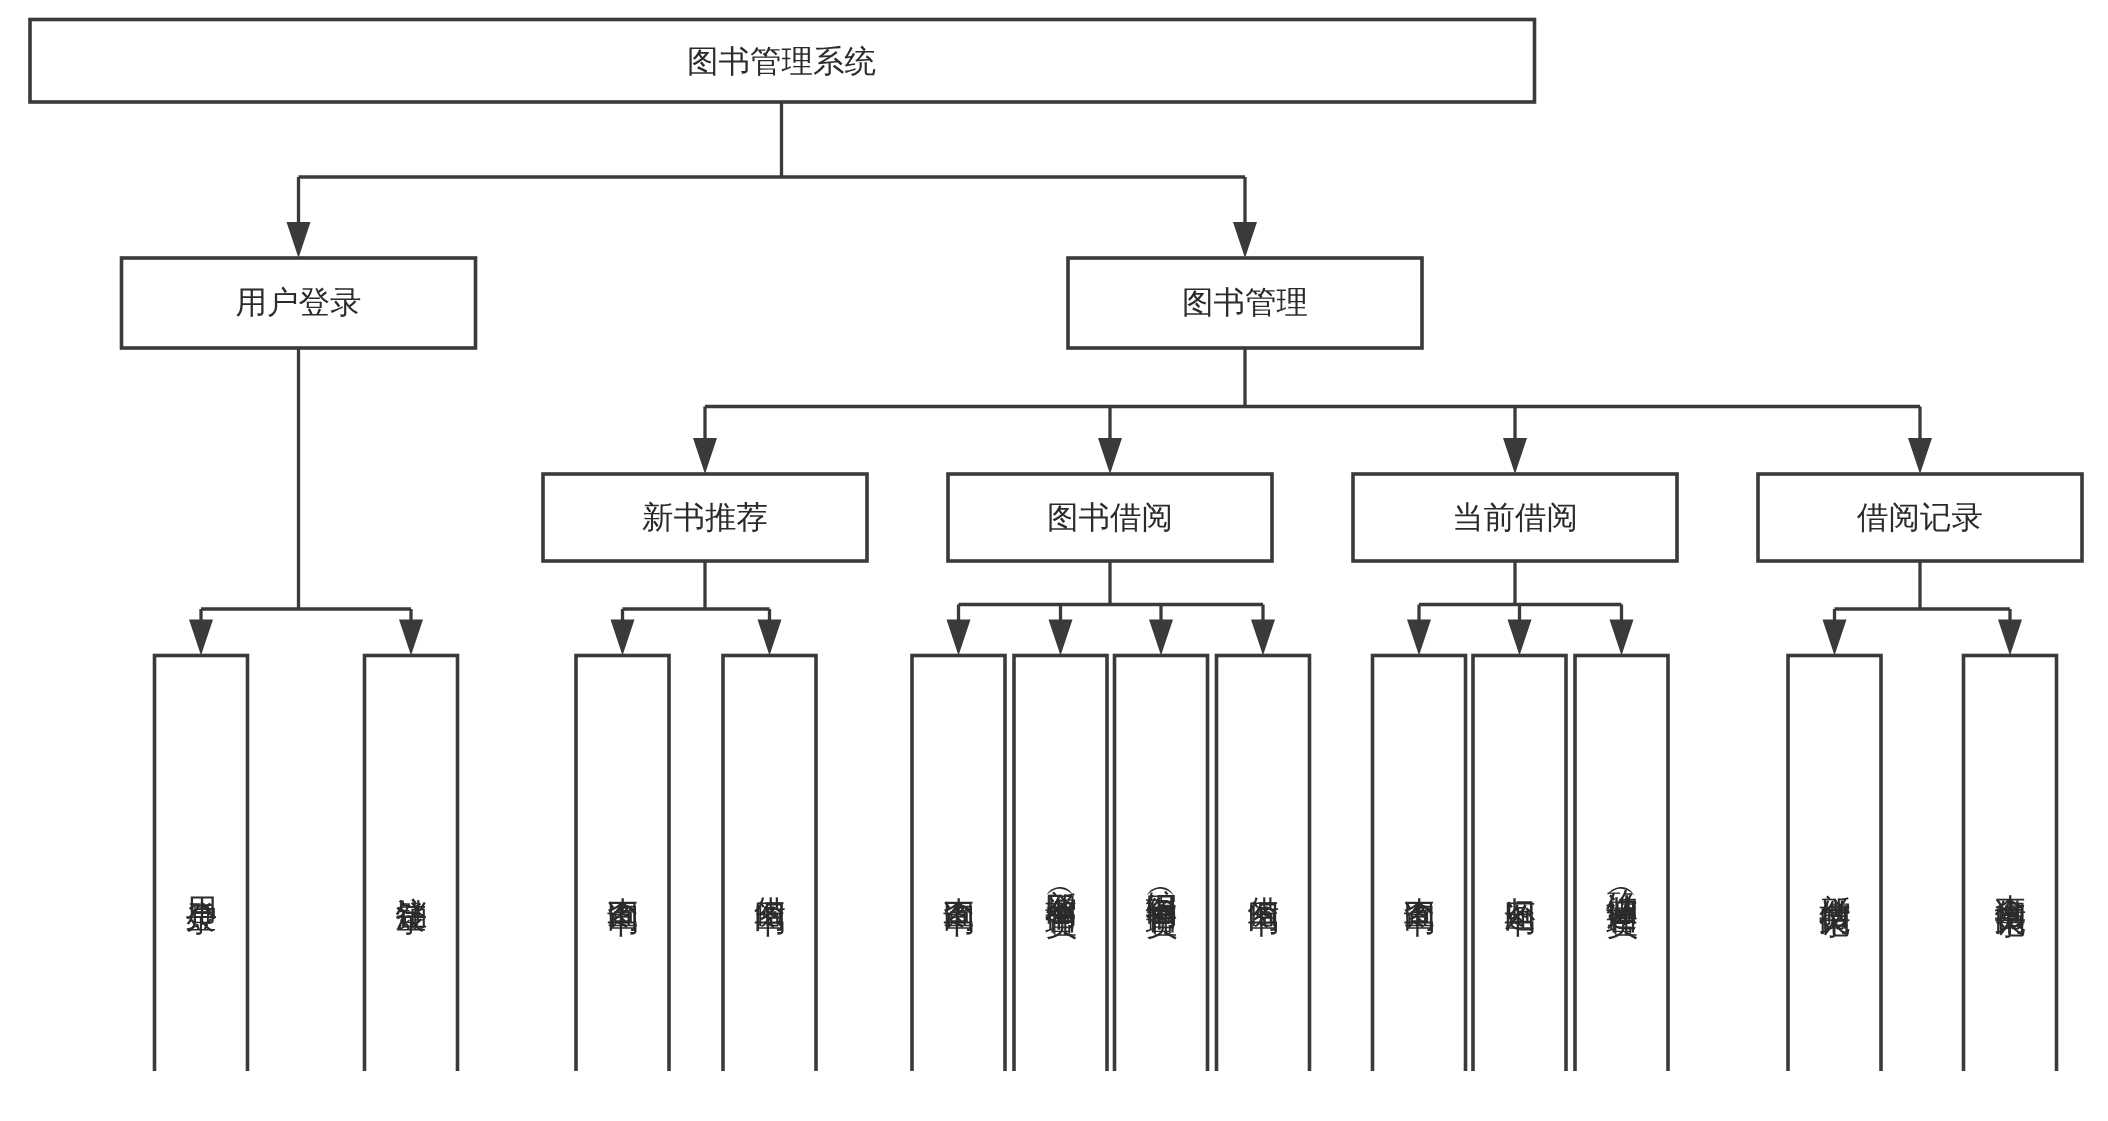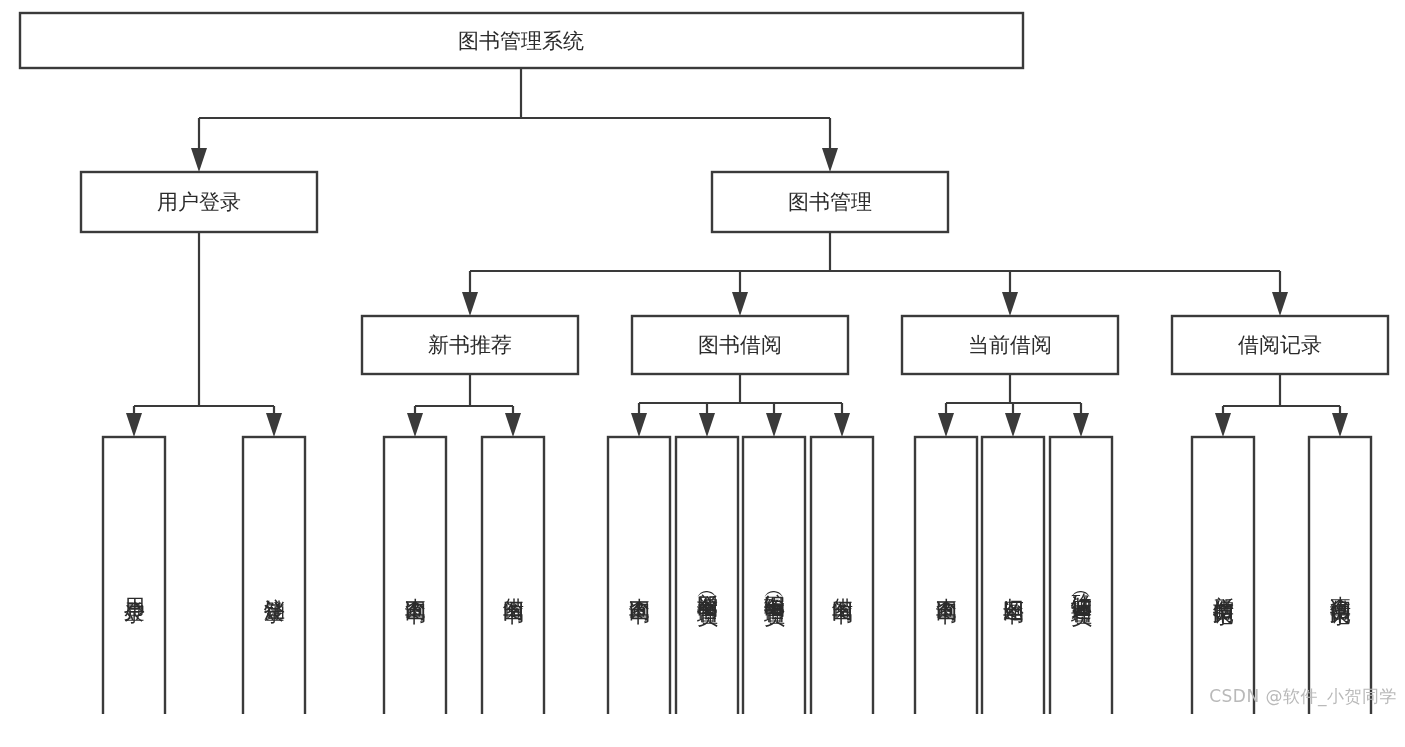--- a/index.html
+++ b/index.html
@@ -209,15 +209,14 @@
   <div class="node-label-v" style="left:743px; top:437px; width:62px; height:296px;">编辑图书（管理员）</div>
   <div class="node-label-v" style="left:811px; top:437px; width:62px; height:296px;">借阅图书</div>
 
   <div class="node-label-v" style="left:915px; top:437px; width:62px; height:296px;">查询图书</div>
   <div class="node-label-v" style="left:982px; top:437px; width:62px; height:296px;">归还图书</div>
   <div class="node-label-v" style="left:1050px; top:437px; width:62px; height:296px;">确认归还（管理员）</div>
 
   <div class="node-label-v" style="left:1192px; top:437px; width:62px; height:296px;">新增借阅记录</div>
   <div class="node-label-v" style="left:1309px; top:437px; width:62px; height:296px;">查询借阅记录</div>
 
-  <div class="watermark">CSDN @软件_小贺同学</div>
 
 </div>
 
 </body></html>

